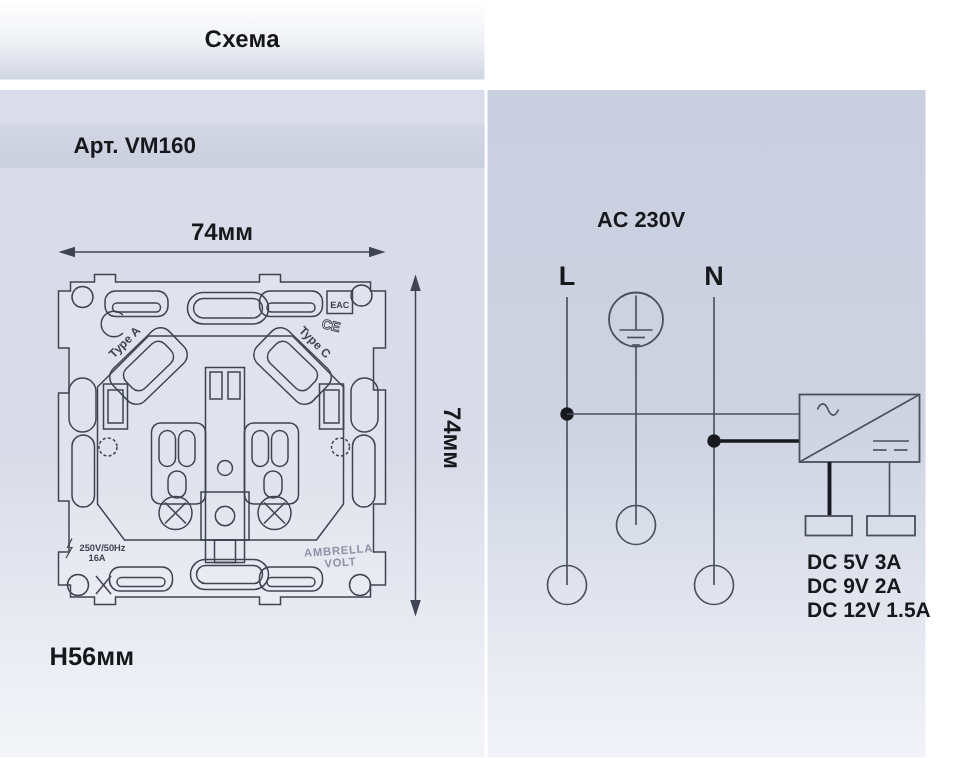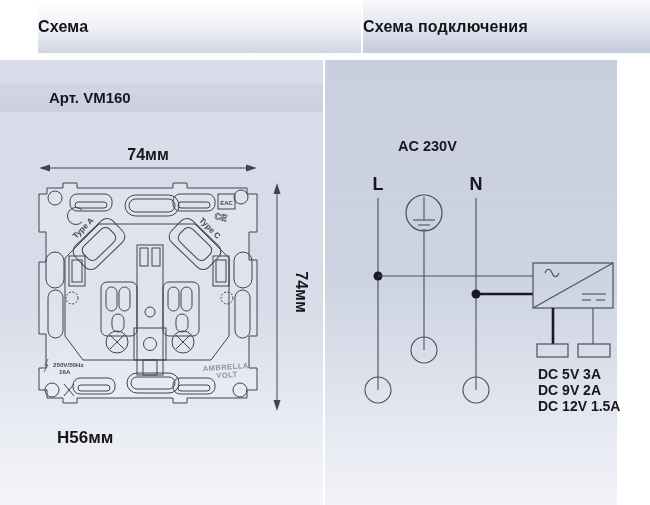--- a/index.html
+++ b/index.html
@@ -1,49 +1,46 @@
 <!DOCTYPE html>
 <html><head>
 <meta charset="utf-8">
 <style>
   html,body{margin:0;padding:0;background:#ffffff;}
   .page{
     position:relative;width:650px;height:505px;overflow:hidden;background:#ffffff;
     font-family:"Liberation Sans",sans-serif;color:#17181c;
   }
   .hdr{
-    position:absolute;top:0;height:53px;line-height:53px;text-align:left;
-    font-size:16px;font-weight:600;letter-spacing:.2px;color:#141519;margin-left:38px;
+    position:absolute;top:0;height:53px;line-height:53px;text-align:center;
+    font-size:16px;font-weight:600;letter-spacing:.2px;color:#141519;
   }
   .hdr-left{left:0;width:323px;background:linear-gradient(180deg,#ffffff 0%,#eef0f5 55%,#d0d5e3 100%);}
   .hdr-right{left:325px;width:325px;background:linear-gradient(180deg,#f8f9fc 0%,#e2e5ee 50%,#c5cbdc 100%);}
   .panel{position:absolute;top:60px;height:445px;}
   .panel-left{left:0;width:323px;background:linear-gradient(180deg,#dadde9 0%,#d9dce8 55%,#edeff5 88%,#f4f5f9 100%);}
   .panel-right{left:325px;width:292px;background:linear-gradient(180deg,#cacfe0 0%,#ced3e2 50%,#e8ebf2 86%,#f2f3f8 100%);text-align:center;}
   .article-band{
     position:absolute;left:0;top:23px;width:100%;height:29px;line-height:29px;
     background:linear-gradient(180deg,#d3d6e4 0%,#cacfde 100%);
     font-size:15px;font-weight:600;padding-left:49px;box-sizing:border-box;
   }
-  .depth-label{position:absolute;left:33px;top:368px;font-size:17px;font-weight:600;margin-left:24px;}
+  .depth-label{position:absolute;left:33px;top:368px;font-size:17px;font-weight:600;}
   svg{position:absolute;display:block;}
   svg text{font-family:"Liberation Sans",sans-serif;}
   .drawing{left:15px;top:80px;}
   .circuit{left:0;top:0;}
 </style>
 </head>
 <body>
 
 <div class="page">
 
   <div class="hdr hdr-left">
     <span>Схема</span>
-  </div>
-  <div class="hdr hdr-right">
-    <span>Схема подключения</span>
   </div>
 
   <div class="panel panel-left">
     <div class="article-band">Арт. VM160</div>
 
     <svg class="drawing" width="295" height="300" viewBox="0 0 295 300" fill="none" stroke="#3f4453" stroke-width="1">
 
       <g>
         <line x1="32" y1="28" x2="234" y2="28"></line>
         <polygon points="24,28 35,24.5 35,31.5" fill="#3f4453" stroke="none"></polygon>

